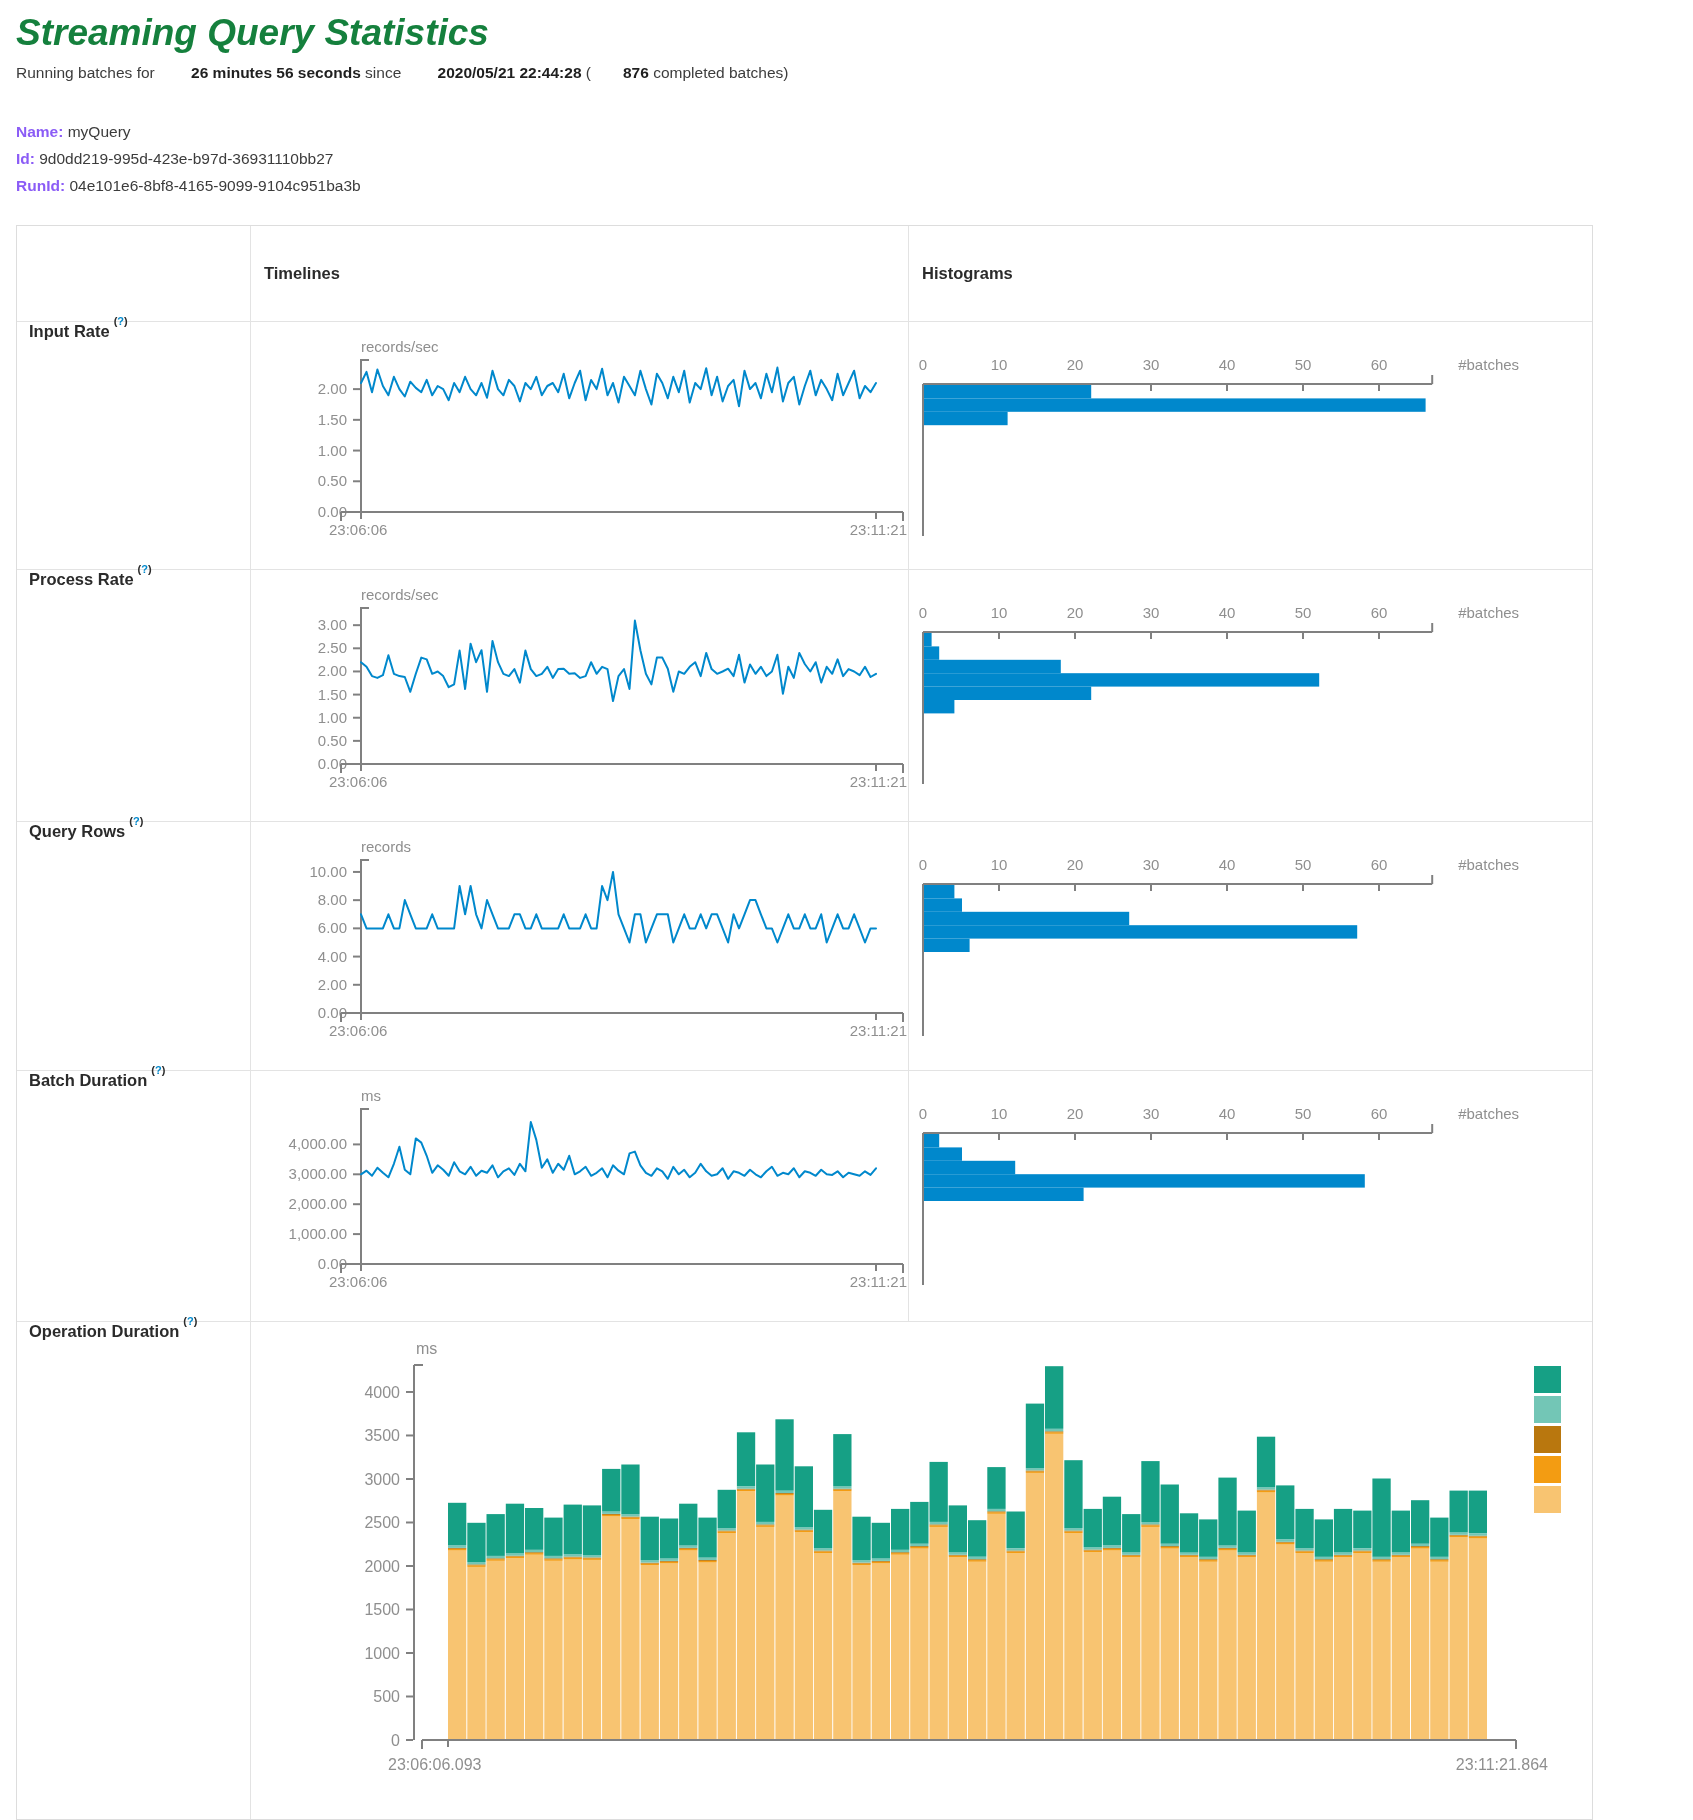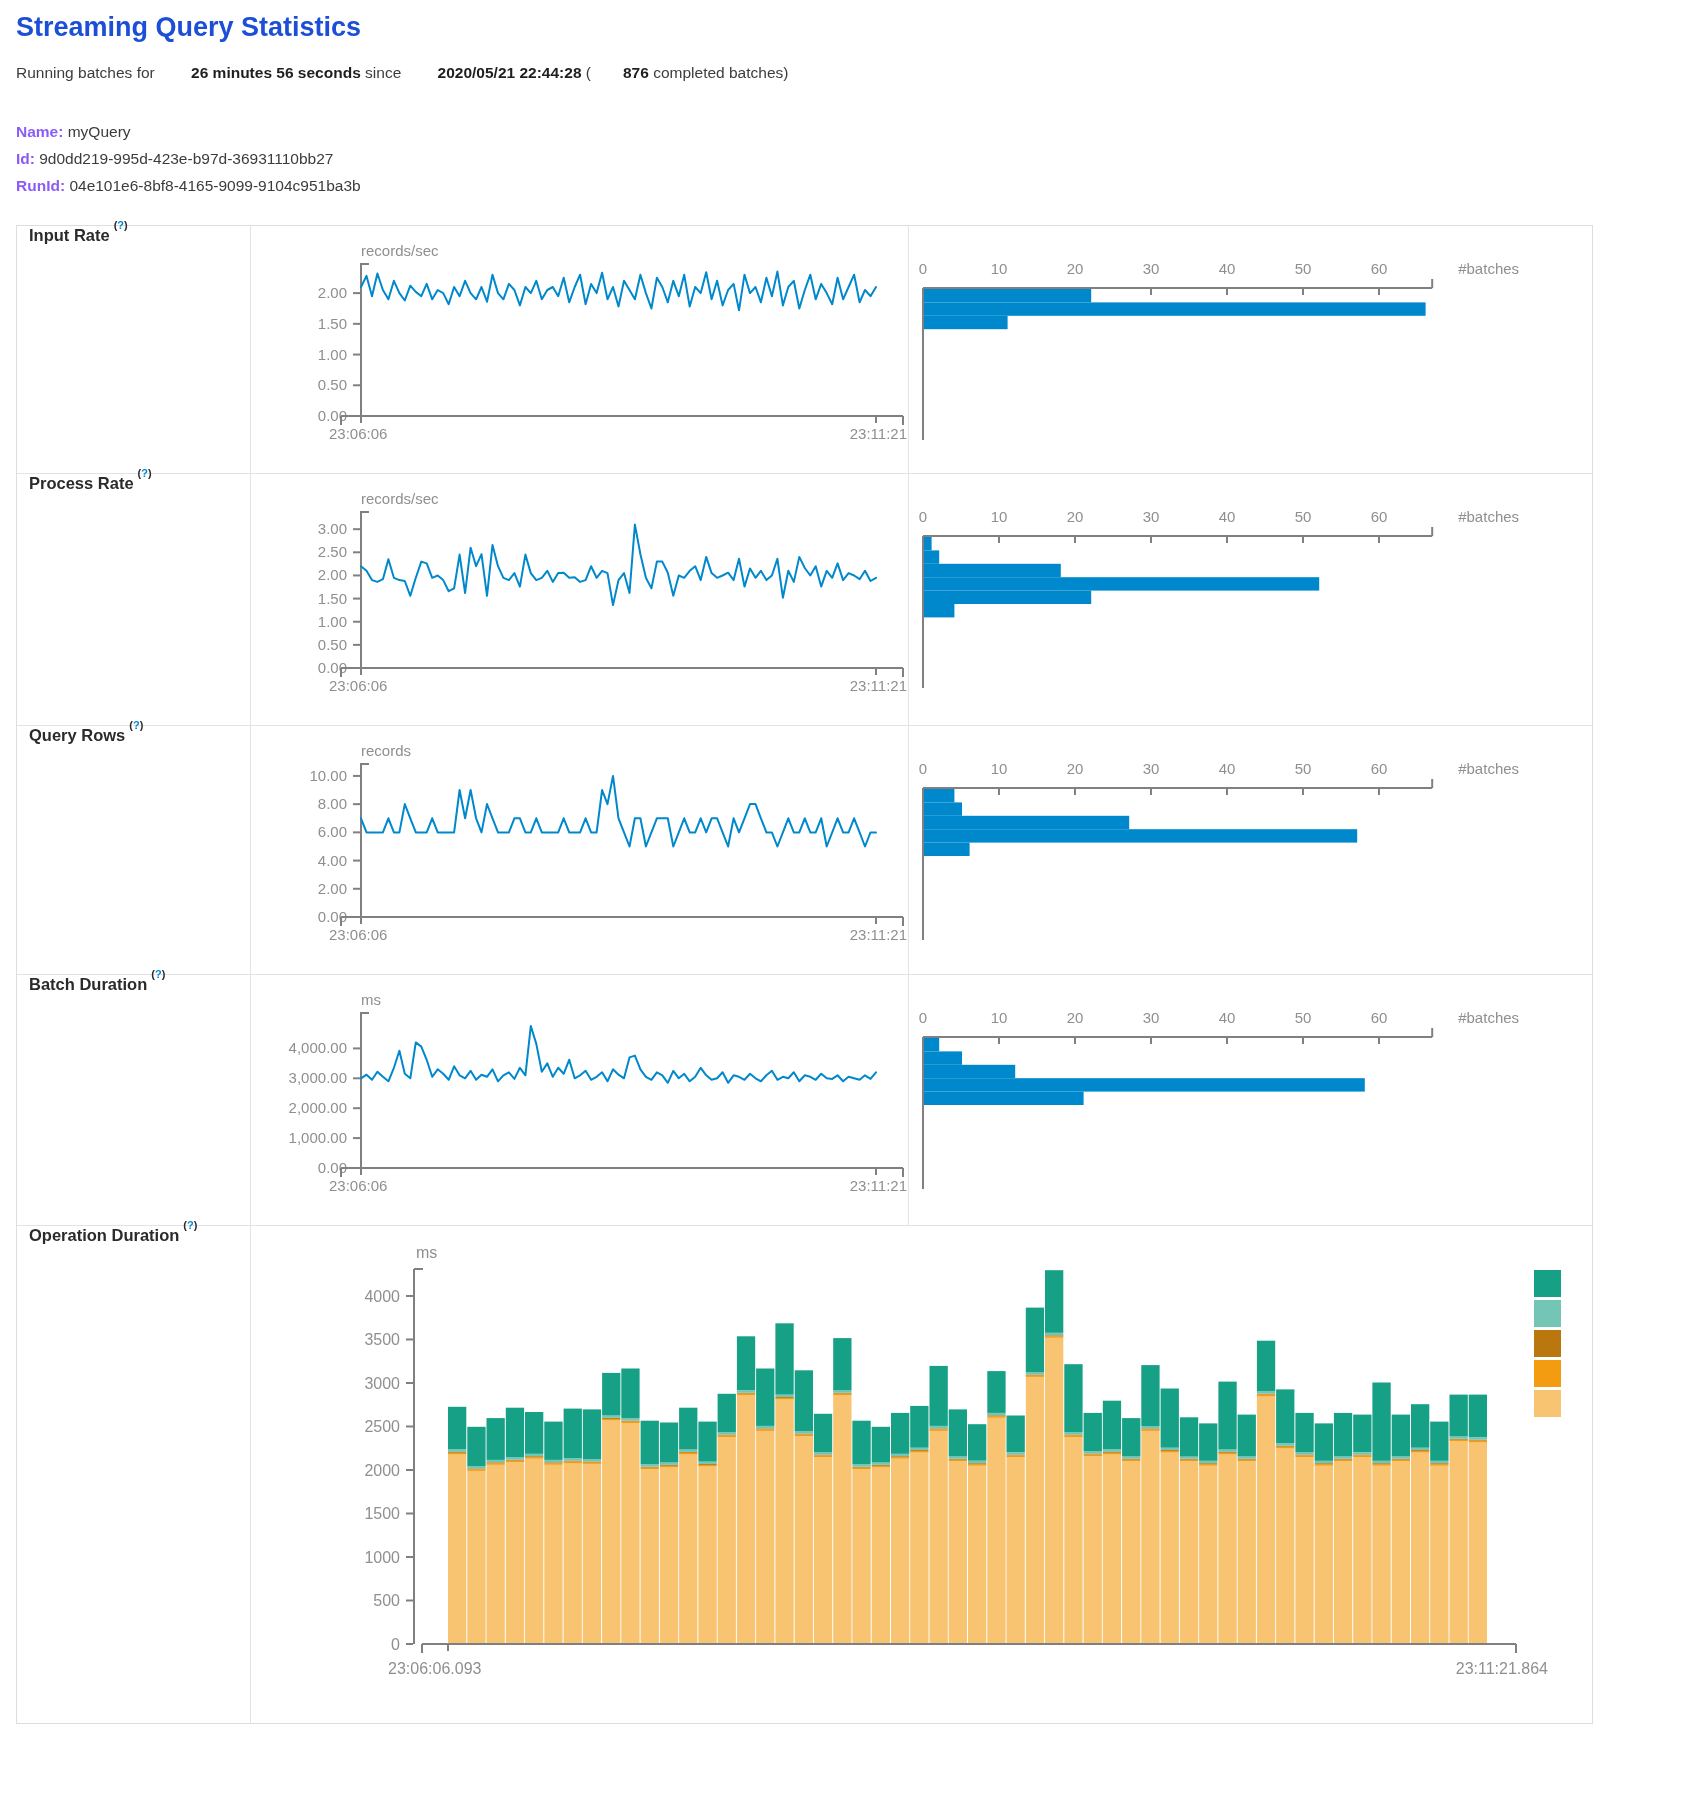--- a/index.html
+++ b/index.html
@@ -1,21 +1,21 @@
 <!DOCTYPE html>
 <html><head>
 <meta charset="utf-8">
 <style>
   * { margin:0; padding:0; box-sizing:border-box; }
   html,body { background:#fff; }
   body {
     width:1693px; height:1820px; position:relative; overflow:hidden;
     font-family:"Liberation Sans", sans-serif; color:#333;
   }
-  .page-title { position:absolute; left:16px; top:12px; font-size:27px; font-weight:700; color:#1d4ed8; }
+  .page-title { position:absolute; left:16px; top:12px; font-size:37px; font-weight:700; color:#15803d;font-style:italic; }
   .subtitle { position:absolute; left:16px; top:64px; font-size:15.5px; color:#3c3c3c; }
   .subtitle b { color:#1f1f1f;margin-left:32px; }
   .meta { position:absolute; left:16px; top:118px; font-size:15.5px; line-height:27px; color:#3c3c3c; }
   .meta b { color:#8b5cf6; }
 
   .stats-table {
     position:absolute; left:16px; top:225px; width:1577px;
     border:1px solid #ddd; border-right:1px solid #ddd;
   }
   .tr { display:flex; border-bottom:1px solid #e3e3e3; }
@@ -45,20 +45,25 @@
 </div>
 
 <div class="meta">
   <div><b>Name:</b><span> myQuery</span></div>
   <div><b>Id:</b><span> 9d0dd219-995d-423e-b97d-36931110bb27</span></div>
   <div><b>RunId:</b><span> 04e101e6-8bf8-4165-9099-9104c951ba3b</span></div>
 </div>
 
 <div class="stats-table">
 
+  <div class="tr header-row">
+    <div class="td col-label"></div>
+    <div class="td col-timeline header-cell">Timelines</div>
+    <div class="td col-histogram header-cell">Histograms</div>
+  </div>
 
   <div class="tr" style="height:248px">
     <div class="td col-label label-cell">
       <span>Input Rate</span>
       <span class="help-sup"><span>(</span><span class="q">?</span><span>)</span></span>
     </div>
     <div class="td col-timeline" id="tl-0">
         <svg width="657" height="247">
           <text x="110" y="30" text-anchor="start" font-size="15" fill="#8f8f8f" font-family="&quot;Liberation Sans&quot;, sans-serif">records/sec</text>
           <line x1="110" y1="37" x2="110" y2="190" stroke="#808080" stroke-width="2"></line>

